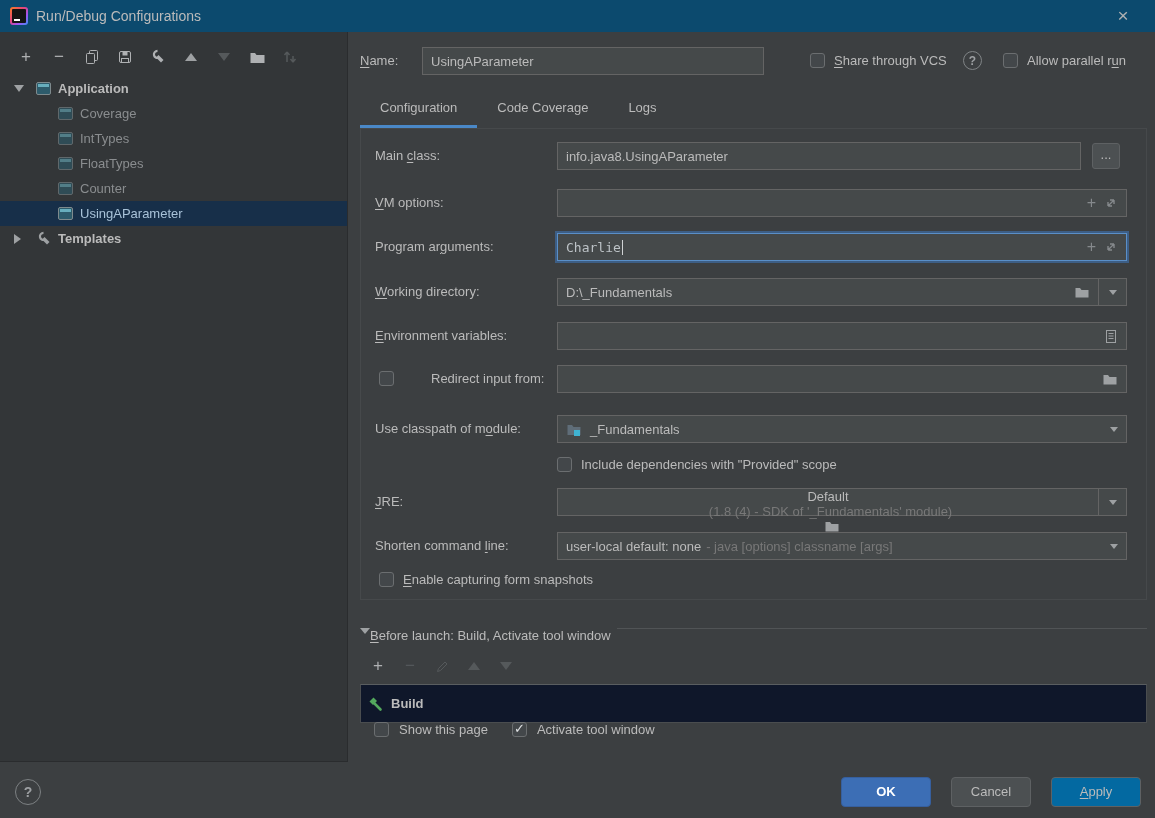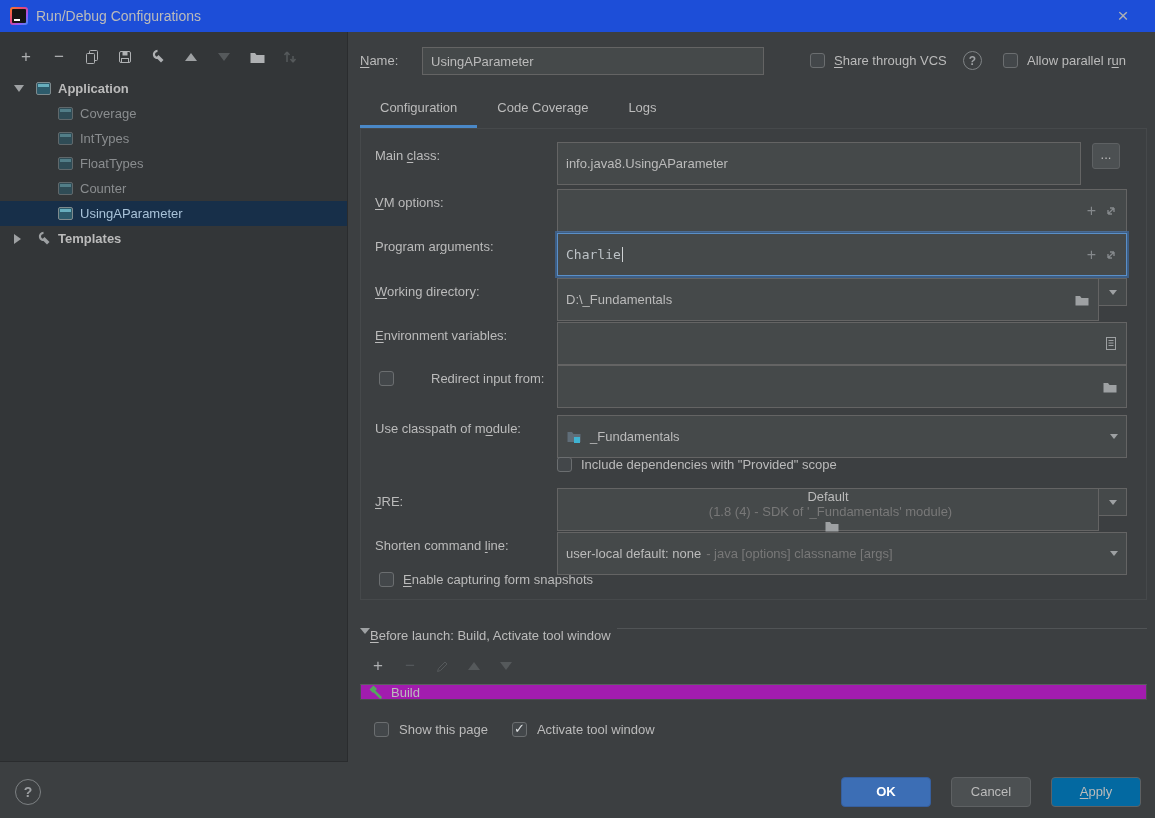--- a/index.html
+++ b/index.html
@@ -5,21 +5,21 @@
   * { margin:0; padding:0; box-sizing:border-box; }
   html,body { width:1155px; height:818px; }
   body {
     font-family:"Liberation Sans","DejaVu Sans",sans-serif;
     font-size:13px; color:#bbbbbb; background:#3c3f41; overflow:hidden;
     position:relative; width:1155px; height:818px;
   }
   u { text-decoration:underline; text-underline-offset:2px; }
 
   
-  .titlebar { position:absolute; top:0; left:0; right:0; height:32px; background:#1d4ed8; }
+  .titlebar { position:absolute; top:0; left:0; right:0; height:32px; background:#0c4a6e; }
   .app-logo { position:absolute; left:10px; top:7px; width:18px; height:18px; border-radius:3px;
     background:linear-gradient(135deg,#fc801d 0%,#e4447b 40%,#9e55f5 70%,#3b8ef3 100%); }
   .app-logo::after { content:""; position:absolute; inset:2px; background:#141414; border-radius:1px; }
   .app-logo::before { content:""; position:absolute; left:4px; bottom:4px; width:6px; height:2px; background:#fff; z-index:2; }
   .win-title { position:absolute; left:36px; top:0; height:32px; line-height:32px; font-size:14px; color:#bbbbbb; }
   .close-btn { position:absolute; right:20px; top:4px; width:24px; height:24px; color:#afb1b3;
     font-size:19px; line-height:24px; text-align:center; cursor:default; }
 
   
   .left-panel { position:absolute; left:0; top:32px; width:348px; height:730px;
@@ -71,21 +71,21 @@
   .par-cb { position:absolute; left:655px; top:6px; }
   .par-label { position:absolute; left:679px; top:6px; }
 
   .tabs { position:absolute; top:60px; left:12px; height:36px; display:flex;text-align:center; }
   .tab { padding:8px 20px 0 20px; height:36px; position:relative; color:#bbbbbb; }
   .tab.active::after { content:""; position:absolute; left:0; right:0; bottom:0; height:3px; background:#4a88c7; }
 
   .form-area { position:absolute; top:96px; left:12px; right:8px; height:472px; border:1px solid #46494b; }
   .frow { position:absolute; left:0; right:0; height:28px; }
   .flabel { position:absolute; left:14px; top:6px; color:#bbbbbb; }
-  .fctrl { position:absolute; left:196px; right:19px; top:0; height:43px; background:#45494a;
+  .fctrl { position:absolute; left:196px; right:19px; top:0; height:28px; background:#45494a;
     border:1px solid #646464; display:flex; align-items:center; padding:0 8px; color:#bbbbbb; }
   .fctrl .grow { flex:1; }
   .in-icon { color:#85898c; font-size:16px; margin-left:8px; display:flex; align-items:center; }
   .combo-arrow-seg { position:absolute; right:19px; top:0; width:29px; height:28px; border:1px solid #646464;
     border-left:1px solid #646464; margin-left:-1px; background:#45494a; display:flex; align-items:center; justify-content:center; }
   .darr { width:0; height:0; border-left:4px solid transparent; border-right:4px solid transparent; border-top:5px solid #9ea1a3; }
   .hint { color:#787878; }
   .mono { font-family:"DejaVu Sans Mono","Liberation Mono",monospace; color:#bcc2c6;margin-top:34px; }
   .caret { display:inline-block; width:1px; height:15px; background:#cfd2d4; vertical-align:-3px; margin-left:1px; }
 
@@ -107,22 +107,22 @@
   .r-jre { top:359px; } .r-jre .fctrl { right:47px;flex-direction:column; }
   .r-shorten { top:403px; }
   .r-snap { top:442px; height:18px; }
   .r-snap .cb { position:absolute; left:18px; top:1px; }
   .r-snap .flabel { left:42px; top:1px; }
 
   .before-launch { position:absolute; top:596px; left:12px; right:8px; height:20px; display:flex; align-items:flex-start; }
   .bl-chev { width:0; height:0; border-left:5px solid transparent; border-right:5px solid transparent; border-top:6px solid #9ea1a3; flex:none; }
   .bl-line { flex:1; height:1px; background:#515456; margin-left:6px; }
   .bl-toolbar { position:absolute; top:626px; left:22px; display:flex; align-items:center; gap:16px; }
-  .build-row { position:absolute; top:652px; left:12px; right:8px; height:16px; background:#a21caf;
-    border:1px solid #4a4d4f; border-top-color:#5a5e60; display:flex; align-items:center; padding:0 6px; gap:8px; }
+  .build-row { position:absolute; top:652px; left:12px; right:8px; height:39px; background:#0f172a;
+    border:1px solid #4a4d4f; border-top-color:#5a5e60; display:flex; align-items:center; padding:0 6px; gap:8px;font-weight:bold; }
   .page-cbs { position:absolute; top:690px; left:26px; display:flex; align-items:center; gap:10px; }
   .page-cbs .lbl { margin-right:14px; }
 
   .footer { position:absolute; top:745px; left:0; right:0; height:30px; }
   .btn { position:absolute; height:30px; border-radius:4px; text-align:center; line-height:28px; }
   .btn-ok { left:493px; width:90px; background:#3c6eb5; border:1px solid #365f9e; color:#ffffff; font-weight:bold; }
   .btn-cancel { left:603px; width:80px; background:#4c5052; border:1px solid #5e6163; color:#bbbbbb; }
   .btn-apply { left:703px; width:90px; background:#0369a1; border:1px solid #5e6163; color:#bbbbbb; }
 
   svg { display:block; }

